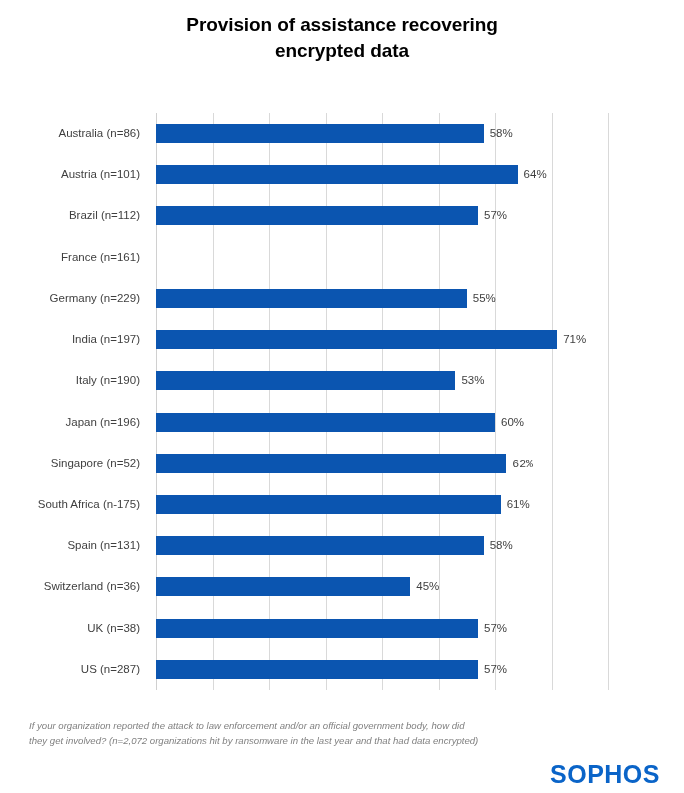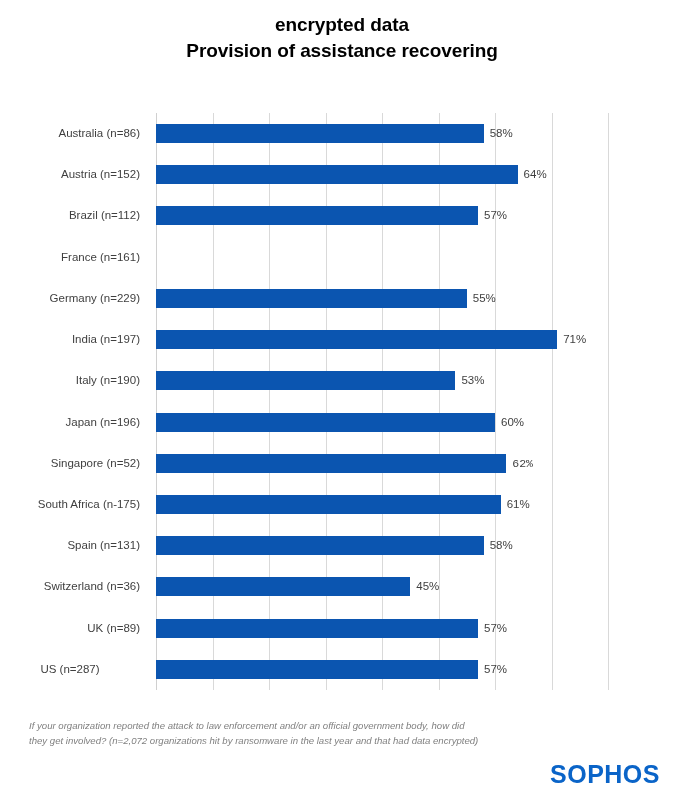--- a/index.html
+++ b/index.html
@@ -131,39 +131,39 @@
     font-weight: bold;
     color: #0a64c8;
     letter-spacing: 0.5px;
     line-height: 25px;
   }
 </style>
 </head>
 <body>
 
 <div id="chart-title">
+  <span class="tline">Provision of assistance recovering</span>
   <span class="tline">encrypted data</span>
-  <span class="tline">Provision of assistance recovering</span>
 </div>
 
 <div id="cat-labels">
     <div class="cat-label" style="top: 0px; height: 41.2143px; line-height: 41.2143px;">Australia (n=86)</div>
-    <div class="cat-label" style="top: 41.2143px; height: 41.2143px; line-height: 41.2143px;">Austria (n=152)</div>
+    <div class="cat-label" style="top: 41.2143px; height: 41.2143px; line-height: 41.2143px;">Austria (n=101)</div>
     <div class="cat-label" style="top: 82.4286px; height: 41.2143px; line-height: 41.2143px;">Brazil (n=112)</div>
     <div class="cat-label" style="top: 123.643px; height: 41.2143px; line-height: 41.2143px;">France (n=161)</div>
     <div class="cat-label" style="top: 164.857px; height: 41.2143px; line-height: 41.2143px;">Germany (n=229)</div>
     <div class="cat-label" style="top: 206.071px; height: 41.2143px; line-height: 41.2143px;">India (n=197)</div>
     <div class="cat-label" style="top: 247.286px; height: 41.2143px; line-height: 41.2143px; padding-left: 14px;">Italy (n=190)</div>
     <div class="cat-label" style="top: 288.5px; height: 41.2143px; line-height: 41.2143px;">Japan (n=196)</div>
     <div class="cat-label" style="top: 329.714px; height: 41.2143px; line-height: 41.2143px;">Singapore (n=52)</div>
     <div class="cat-label" style="top: 370.929px; height: 41.2143px; line-height: 41.2143px;">South Africa (n-175)</div>
     <div class="cat-label" style="top: 412.143px; height: 41.2143px; line-height: 41.2143px;">Spain (n=131)</div>
     <div class="cat-label" style="top: 453.357px; height: 41.2143px; line-height: 41.2143px;">Switzerland (n=36)</div>
-    <div class="cat-label" style="top: 494.571px; height: 41.2143px; line-height: 41.2143px;">UK (n=89)</div>
-    <div class="cat-label" style="top: 535.786px; height: 41.2143px; line-height: 41.2143px; text-align: center;">US (n=287)</div>
+    <div class="cat-label" style="top: 494.571px; height: 41.2143px; line-height: 41.2143px;">UK (n=38)</div>
+    <div class="cat-label" style="top: 535.786px; height: 41.2143px; line-height: 41.2143px;">US (n=287)</div>
   </div>
 
 <div id="plot-area" style="width: 452px; height: 577px;">
   <div id="gridlines">
       <div class="gridline axis0" style="left: 0px;"></div>
       <div class="gridline" style="left: 56.5px;"></div>
       <div class="gridline" style="left: 113px;"></div>
       <div class="gridline" style="left: 169.5px;"></div>
       <div class="gridline" style="left: 226px;"></div>
       <div class="gridline" style="left: 282.5px;"></div>

